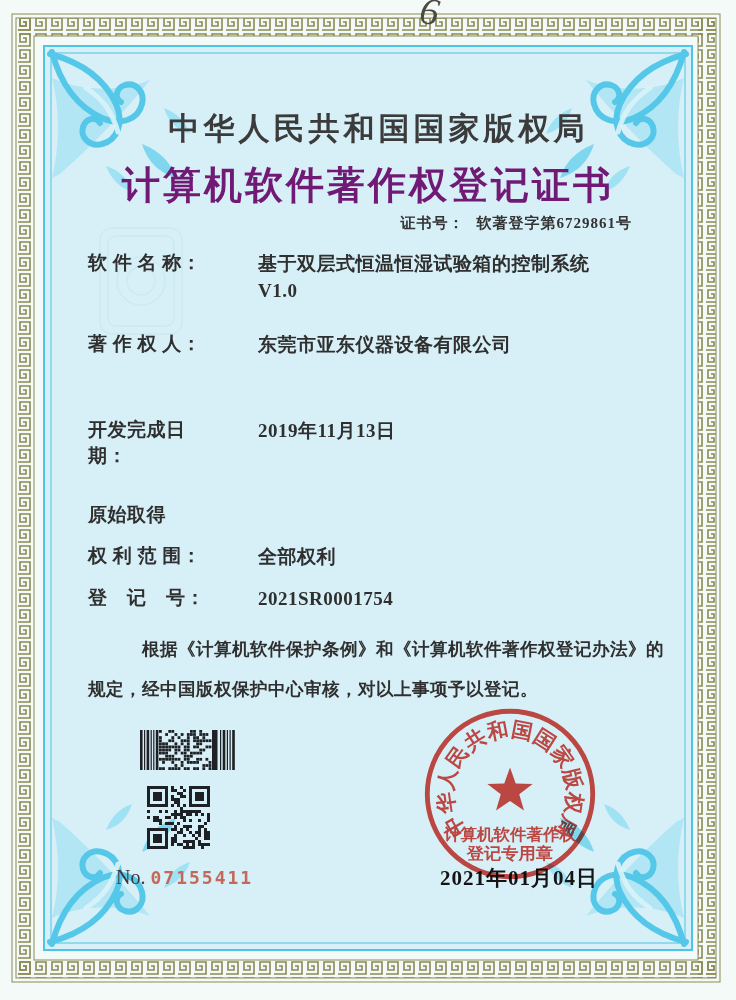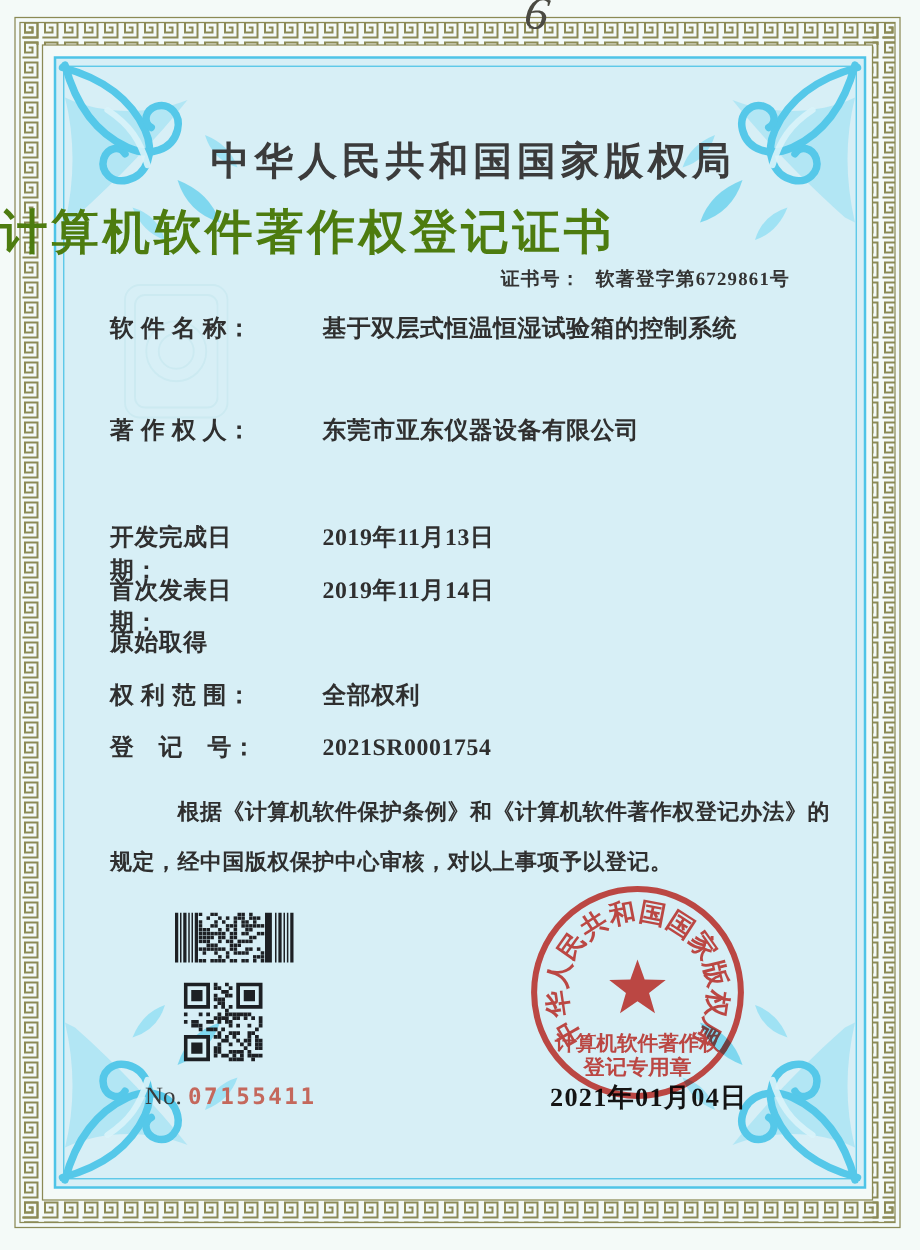--- a/index.html
+++ b/index.html
@@ -11,22 +11,22 @@
   .frame{position:absolute;left:0;top:0;width:736px;height:1000px;}
   .handwritten{
     position:absolute;left:420px;top:-8px;font-size:38px;font-style:italic;
     color:#4a4a42;transform:rotate(10deg);line-height:1;
   }
   .issuer{
     position:absolute;left:0;right:0;top:108px;text-align:center;
     font-size:31px;font-weight:700;letter-spacing:4px;color:#3b3b3b;margin-left:21px;
   }
   .title{
-    position:absolute;left:0;right:0;top:160px;text-align:left;
-    font-size:38px;font-weight:700;letter-spacing:3px;color:#4d7c0f;
+    position:absolute;left:0;right:0;top:160px;text-align:center;
+    font-size:38px;font-weight:700;letter-spacing:3px;color:#701a75;
   }
   .cert-no{
     position:absolute;right:104px;top:214px;font-size:15px;font-weight:700;color:#333;
     letter-spacing:1px;
   }
   .cert-no .lbl{margin-right:12px;margin-left:37px;}
   .row{
     position:absolute;left:88px;display:flex;align-items:flex-start;
     font-weight:700;font-size:19px;color:#2f2f2f;letter-spacing:0.5px;gap:44px;
   }
@@ -107,33 +107,30 @@
   <div class="title">计算机软件著作权登记证书</div>
 
   <div class="cert-no">
     <span class="lbl">证书号：</span><span>软著登字第6729861号</span>
   </div>
 
   <div class="row r1">
     <span class="lbl">软 件 名 称：</span>
     <span class="val">
       <div>基于双层式恒温恒湿试验箱的控制系统</div>
+      <div>V1.0</div>
     </span>
   </div>
   <div class="row r2">
     <span class="lbl">著 作 权 人：</span>
     <span class="val">东莞市亚东仪器设备有限公司</span>
   </div>
   <div class="row r3">
     <span class="lbl">开发完成日期：</span>
     <span class="val">2019年11月13日</span>
-  </div>
-  <div class="row r4">
-    <span class="lbl">首次发表日期：</span>
-    <span class="val">2019年11月14日</span>
   </div>
   <div class="row r5">
     <span class="val">原始取得</span>
   </div>
   <div class="row r6">
     <span class="lbl">权 利 范 围：</span>
     <span class="val">全部权利</span>
   </div>
   <div class="row r7">
     <span class="lbl">登　记　号：</span>

